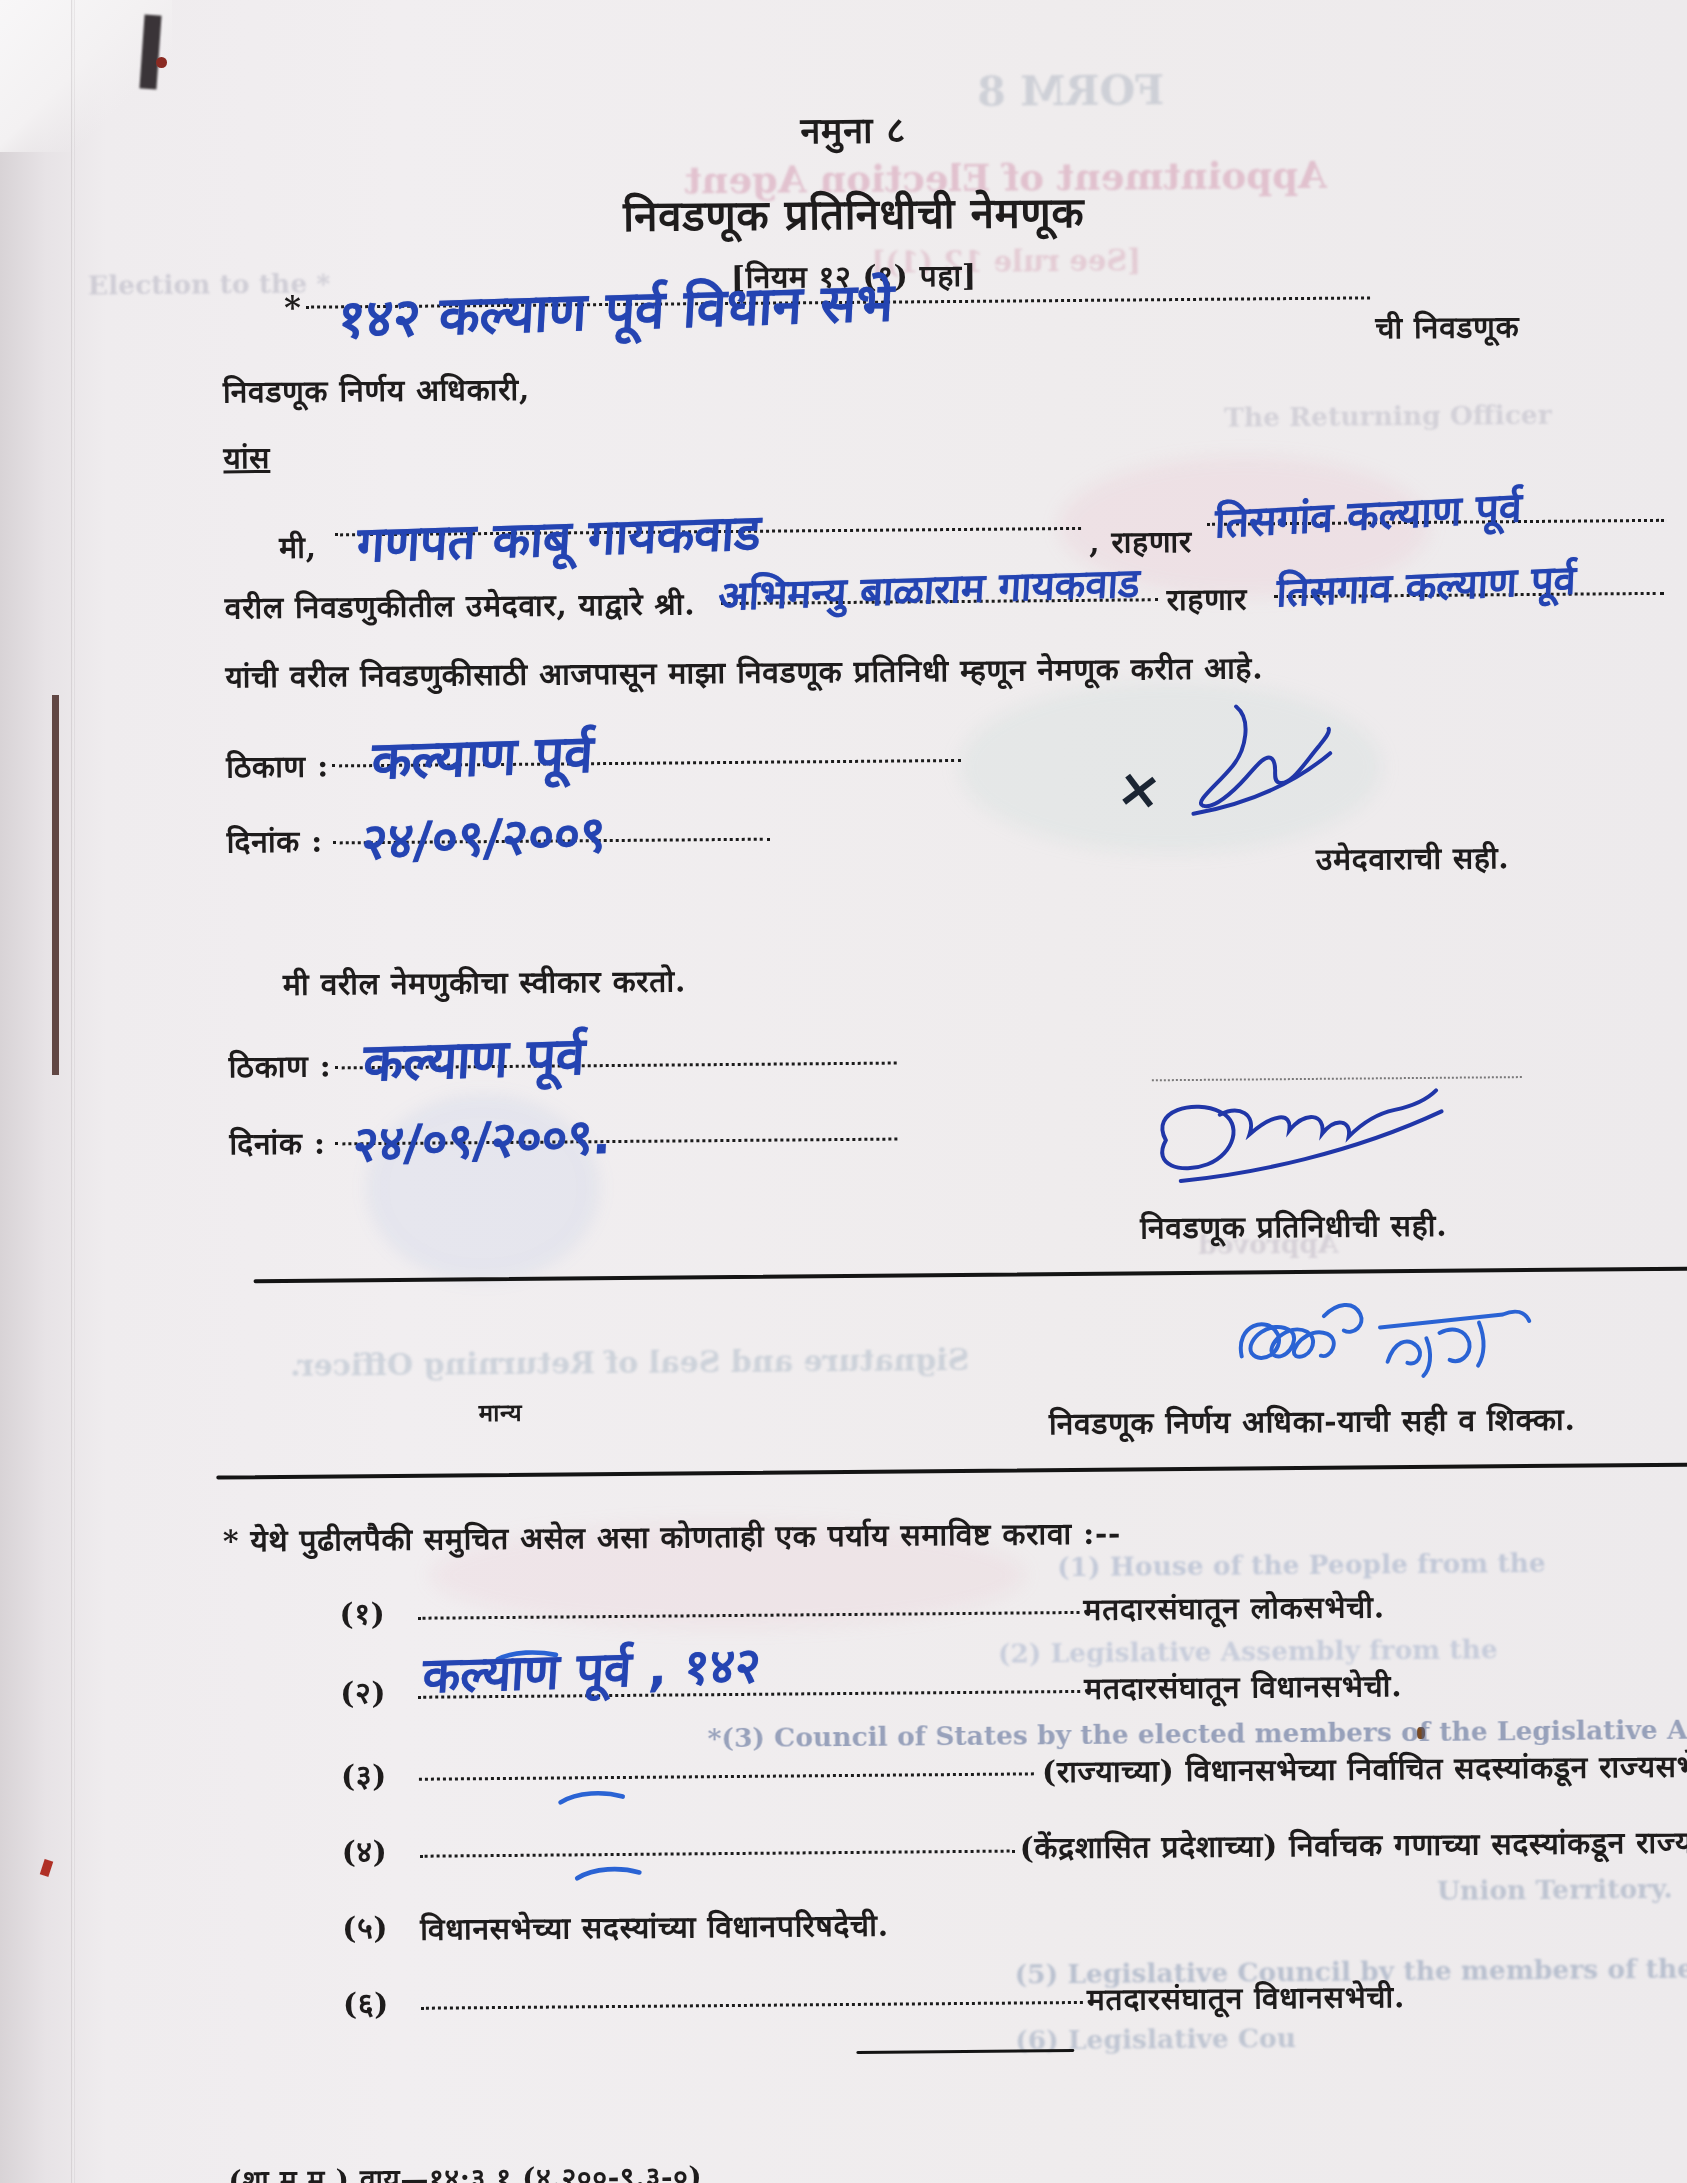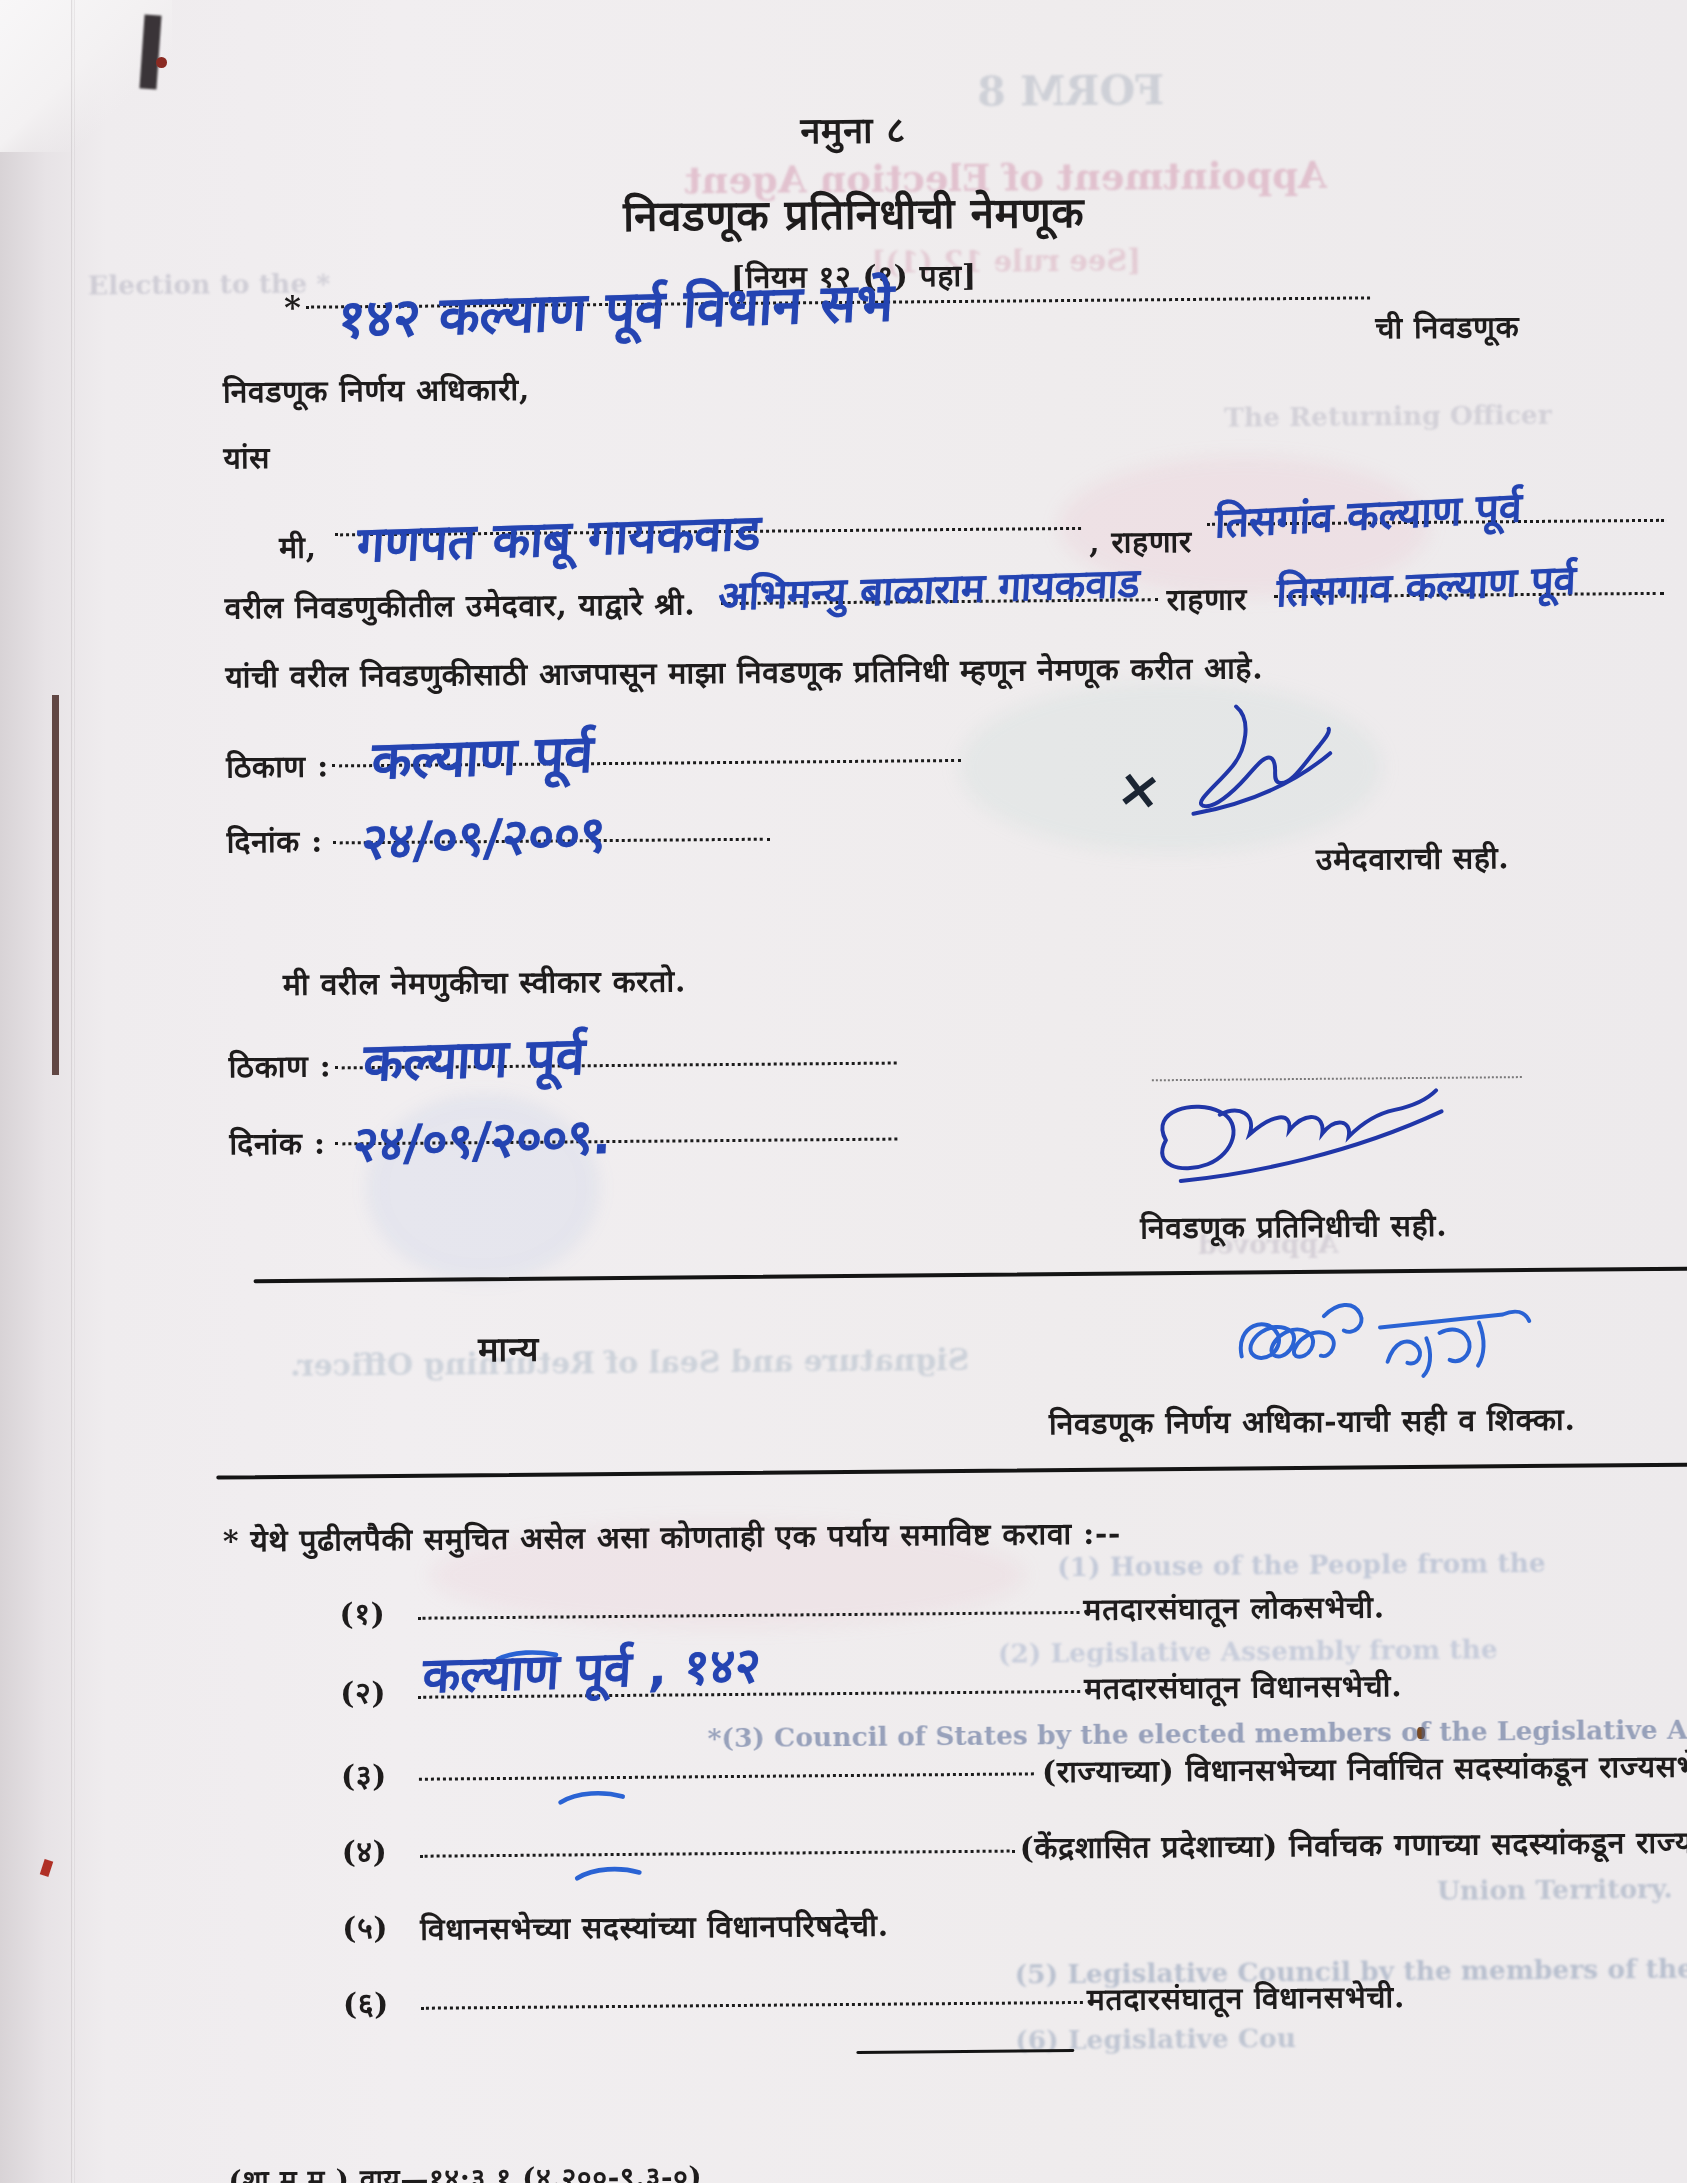--- a/index.html
+++ b/index.html
@@ -91,21 +91,21 @@
   <div class="printed" style="left:748px;top:105px;width:225px;text-align:center;font-size:36px;">नमुना ८</div>
   <div class="printed" style="left:543px;top:184px;width:635px;text-align:center;font-size:42px;">निवडणूक प्रतिनिधीची नेमणूक</div>
   <div class="printed" style="left:688px;top:255px;width:344px;text-align:center;font-size:30px;">[नियम १२ (१) पहा]</div>
 
   <div class="printed" style="left:290px;top:284px;font-size:32px;">*</div>
   <div class="dots" style="left:312px;top:301px;width:1064px;"></div>
   <div class="hw" style="left:344px;top:270px;font-size:53px;">१४२ कल्याण पूर्व  विधान सभे</div>
   <div class="printed" style="left:1381px;top:311px;font-size:30px;">ची निवडणूक</div>
 
   <div class="printed" style="left:228px;top:365px;font-size:30px;">निवडणूक निर्णय अधिकारी,</div>
-  <div class="printed" style="left:228px;top:431px;font-size:30px;">यांस</div>
+  <div class="printed" style="left:228px;top:431px;font-size:30px;text-decoration:underline;">यांस</div>
 
   <div class="printed" style="left:283px;top:521px;font-size:30px;">मी,</div>
   <div class="dots" style="left:339px;top:529px;width:746px;"></div>
   <div class="hw" style="left:361px;top:501px;font-size:49px;">गणपत काबू गायकवाड</div>
   <div class="printed" style="left:1093px;top:523px;font-size:30px;">, राहणार</div>
   <div class="dots" style="left:1211px;top:526px;width:457px;"></div>
   <div class="hw" style="left:1219px;top:490px;font-size:41px;transform:rotate(-2.5deg) skewX(-5deg);">तिसगांव कल्याण पूर्व</div>
 
   <div class="printed" style="left:228px;top:581px;font-size:30px;">वरील निवडणुकीतील उमेदवार, याद्वारे श्री.</div>
   <div class="dots" style="left:724px;top:601px;width:437px;"></div>
@@ -141,21 +141,21 @@
   <div class="dots" style="left:1151px;top:1082px;width:370px;border-bottom-width:2.6px;opacity:.55;"></div>
   <svg style="position:absolute;left:1098px;top:1077px;" width="364" height="132" viewBox="0 0 550 200" fill="none" stroke="#2036a8" stroke-width="6" stroke-linecap="round">
     <path d="M100,100 C75,55 145,38 183,58 C218,75 203,122 163,137 C123,152 78,138 100,100"></path>
     <path d="M182,62 C212,47 237,62 227,92 C262,62 292,57 287,87 C312,57 342,62 337,92 C357,67 382,72 377,97 C397,77 422,62 447,57 C472,52 494,44 510,28"></path>
     <path d="M122,162 C232,152 382,122 518,60"></path>
   </svg>
   <div class="printed" style="left:1138px;top:1209px;font-size:30px;">निवडणूक प्रतिनिधीची सही.</div>
 
   <div class="rule-line" style="left:251px;top:1274px;width:1436px;"></div>
 
-  <div class="printed" style="left:475px;top:1322px;font-size:34px;">मान्य</div>
+  <div class="printed" style="left:475px;top:1392px;font-size:24px;">मान्य</div>
   <svg style="position:absolute;left:1217px;top:1282px;" width="324" height="132" viewBox="0 0 490 200" fill="none" stroke="#2a63d4" stroke-width="6" stroke-linecap="round">
     <path d="M32,118 C22,70 72,55 87,85 C97,110 62,133 47,113 C37,93 77,60 107,80 C122,95 97,128 80,116 C67,104 102,65 132,82 C152,95 132,126 114,118 C102,110 132,72 162,85 C182,95 167,123 152,118"></path>
     <path d="M157,58 C177,38 202,35 212,55 C220,72 202,88 187,80"></path>
     <path d="M253,128 C263,98 283,90 298,105 C308,118 298,135 283,130"></path>
     <path d="M312,93 C322,118 317,140 307,150"></path>
     <path d="M332,85 C352,75 372,80 377,100 C380,120 362,133 347,126"></path>
     <path d="M392,70 C402,95 400,120 390,135"></path>
     <path d="M242,76 L428,58 C448,50 462,54 468,68"></path>
   </svg>
   <div class="printed" style="left:1045px;top:1404px;font-size:30px;">निवडणूक निर्णय अधिका-याची सही व शिक्का.</div>

